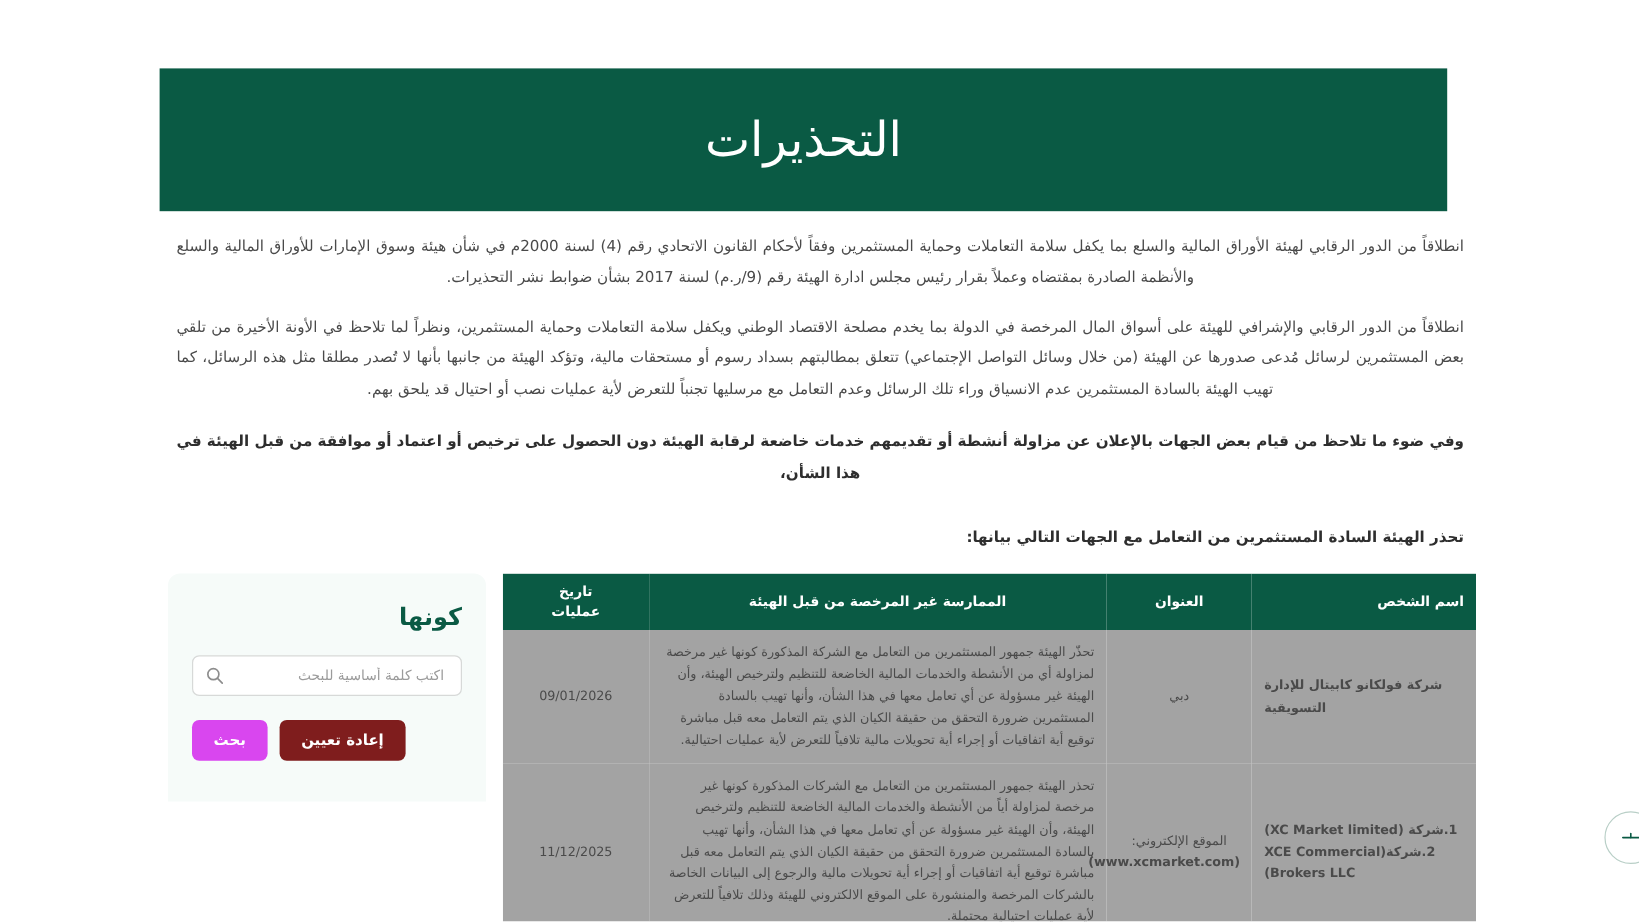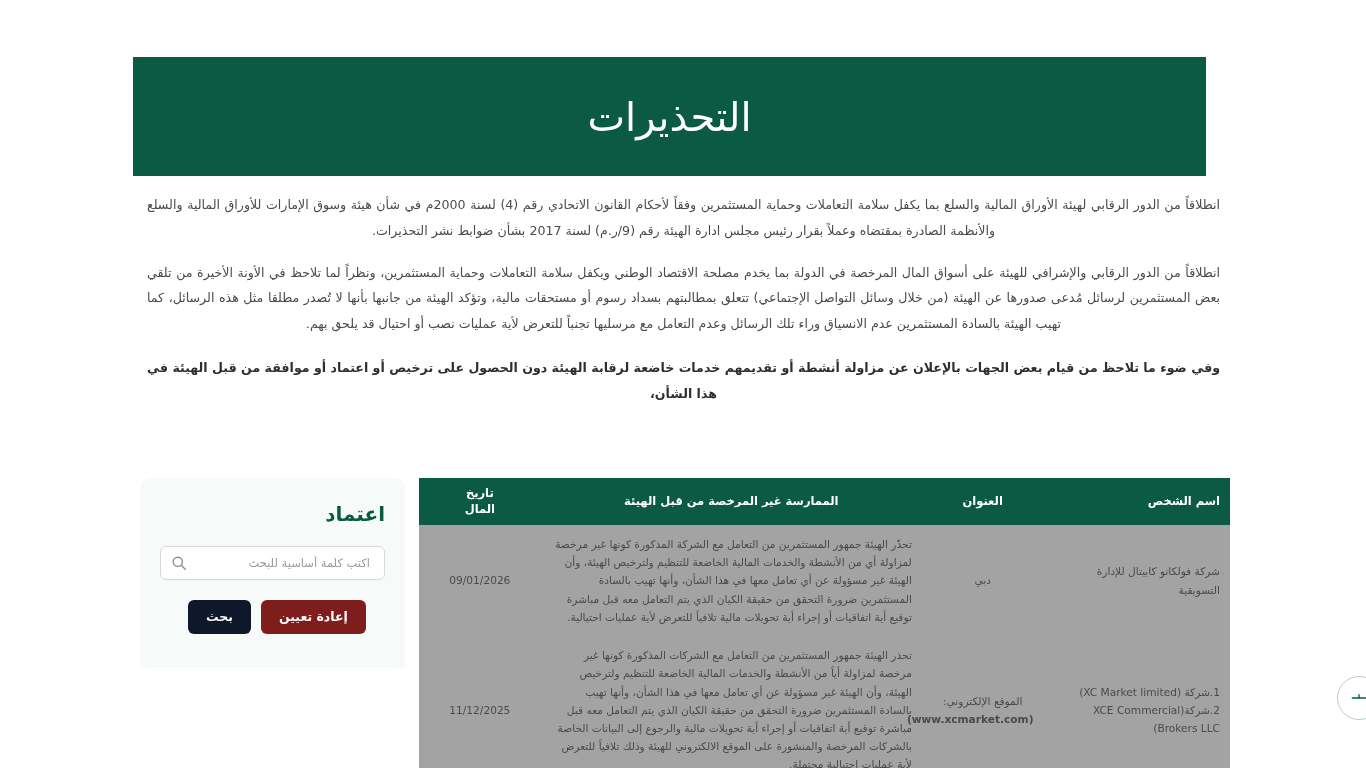--- a/index.html
+++ b/index.html
@@ -145,21 +145,21 @@
     border-radius: 6px;
     font-family: "DejaVu Sans", "Liberation Sans", sans-serif;
     font-size: 12.5px;
     font-weight: bold;
     color: #ffffff;
     cursor: pointer;
     height: 34px;
     padding: 0 18px;
     line-height: 34px;
   }
-  .btn-search { background: #0f172a; min-width: 62px; margin-left: 28px; }
+  .btn-search { background: #d946ef; min-width: 62px; }
   .btn-reset  { background: #7f1d1d; min-width: 96px; }
 
   
   .table-wrap {
     flex: 1 1 auto;
     overflow: hidden;
   }
   table.warnings {
     width: 100%;
     border-collapse: collapse;
@@ -181,21 +181,21 @@
   th.col-date   { width: 15%; text-align: center; }
 
   table.warnings tbody td {
     font-size: 10.6px;
     color: #4a4a4a;
     line-height: 1.72;
     vertical-align: middle;
     padding: 10px 10px;
     background: #a3a3a3;
   }
-  td.c-name  { text-align: right; padding-right: 14px; }
+  td.c-name  { text-align: left; padding-right: 14px; font-weight: bold; }
   td.c-addr  { text-align: center; }
   td.c-pract { text-align: right; padding-right: 14px; padding-left: 14px; }
   td.c-date  { text-align: center; color: #4a4a4a; }
   td.c-addr .addr-label { display: block; }
   td.c-addr .addr-url   { display: block; font-weight: bold; }
   td.c-name .nm { display: block; }
 
   
   .help-bubble {
     position: absolute;
@@ -217,26 +217,27 @@
 <div class="page">
 
   <div class="hero">
     <h1 class="hero-title">التحذيرات</h1>
   </div>
 
   <div class="content">
     <p class="para first">انطلاقاً من الدور الرقابي لهيئة الأوراق المالية والسلع بما يكفل سلامة التعاملات وحماية المستثمرين وفقاً لأحكام القانون الاتحادي رقم (4) لسنة 2000م في شأن هيئة وسوق الإمارات للأوراق المالية والسلع والأنظمة الصادرة بمقتضاه وعملاً بقرار رئيس مجلس ادارة الهيئة رقم (9/ر.م) لسنة 2017 بشأن ضوابط نشر التحذيرات.</p>
     <p class="para">انطلاقاً من الدور الرقابي والإشرافي للهيئة على أسواق المال المرخصة في الدولة بما يخدم مصلحة الاقتصاد الوطني ويكفل سلامة التعاملات وحماية المستثمرين، ونظراً لما تلاحظ في الأونة الأخيرة من تلقي بعض المستثمرين لرسائل مُدعى صدورها عن الهيئة (من خلال وسائل التواصل الإجتماعي) تتعلق بمطالبتهم بسداد رسوم أو مستحقات مالية، وتؤكد الهيئة من جانبها بأنها لا تُصدر مطلقا مثل هذه الرسائل، كما تهيب الهيئة بالسادة المستثمرين عدم الانسياق وراء تلك الرسائل وعدم التعامل مع مرسليها تجنباً للتعرض لأية عمليات نصب أو احتيال قد يلحق بهم.</p>
     <p class="para bold">وفي ضوء ما تلاحظ من قيام بعض الجهات بالإعلان عن مزاولة أنشطة أو تقديمهم خدمات خاضعة لرقابة الهيئة دون الحصول على ترخيص أو اعتماد أو موافقة من قبل الهيئة في هذا الشأن،</p>
+    <p class="para lead">تحذر الهيئة السادة المستثمرين من التعامل مع الجهات التالي بيانها:</p>
   </div>
 
   <div class="lower">
 
     <aside class="filter-panel">
-      <div class="filter-title">اعتماد</div>
+      <div class="filter-title">كونها</div>
 
       <div class="search-wrap">
         <input class="search-input" type="text" placeholder="اكتب كلمة أساسية للبحث" style="">
         <span class="search-icon">
           <svg viewBox="0 0 16 16" width="16" height="16" fill="none" stroke="#8d8d8d" stroke-width="1.4">
             <circle cx="6.8" cy="6.8" r="4.6"></circle>
             <line x1="10.3" y1="10.3" x2="14.2" y2="14.2" stroke-linecap="round"></line>
           </svg>
         </span>
       </div>
@@ -249,21 +250,21 @@
 
     <div class="table-wrap">
       <table class="warnings">
         <thead>
           <tr>
             <th class="col-name">اسم الشخص</th>
             <th class="col-addr">العنوان</th>
             <th class="col-pract">الممارسة غير المرخصة من قبل الهيئة</th>
             <th class="col-date">
               <span>تاريخ</span><br>
-              <span>المال</span>
+              <span>عمليات</span>
             </th>
           </tr>
         </thead>
         <tbody>
 
           <tr>
             <td class="c-name">
               <span class="nm">شركة فولكانو كابيتال للإدارة التسويقية</span>
             </td>
             <td class="c-addr">

